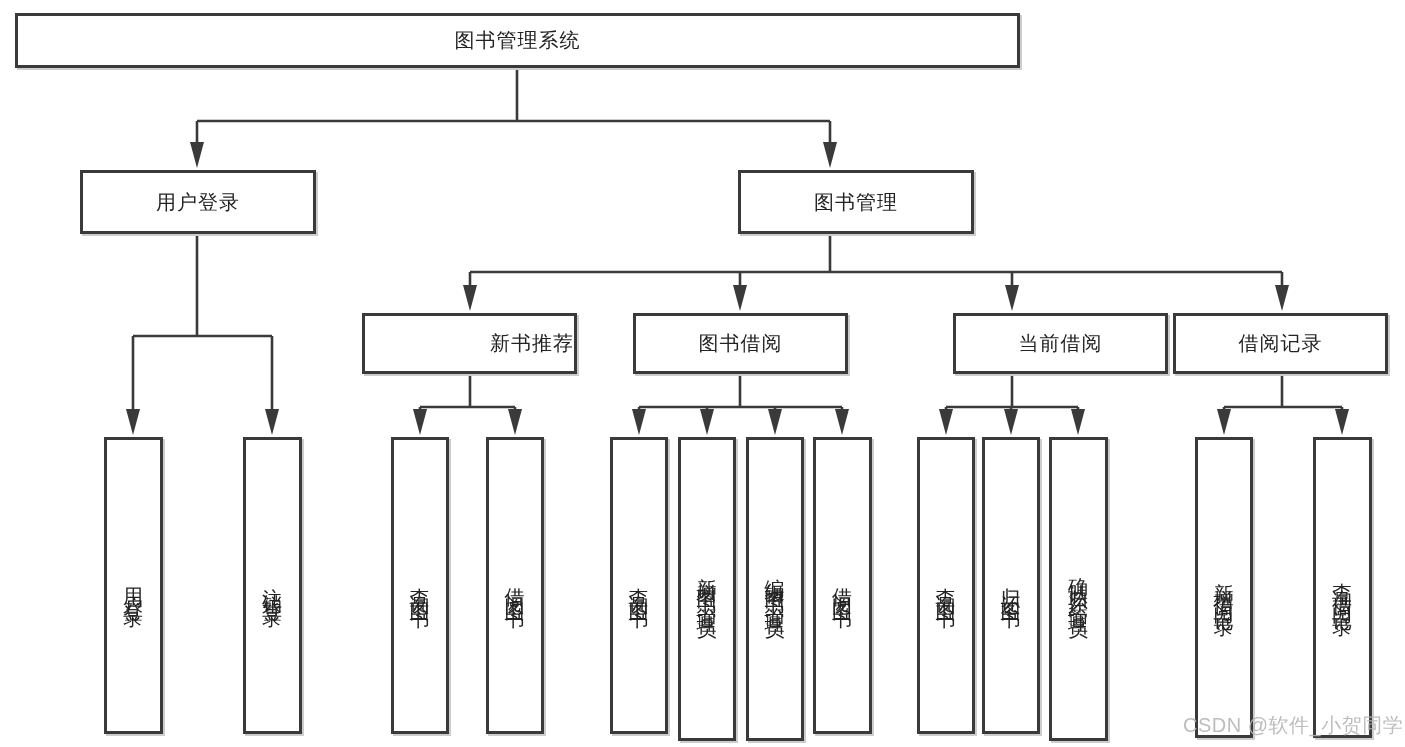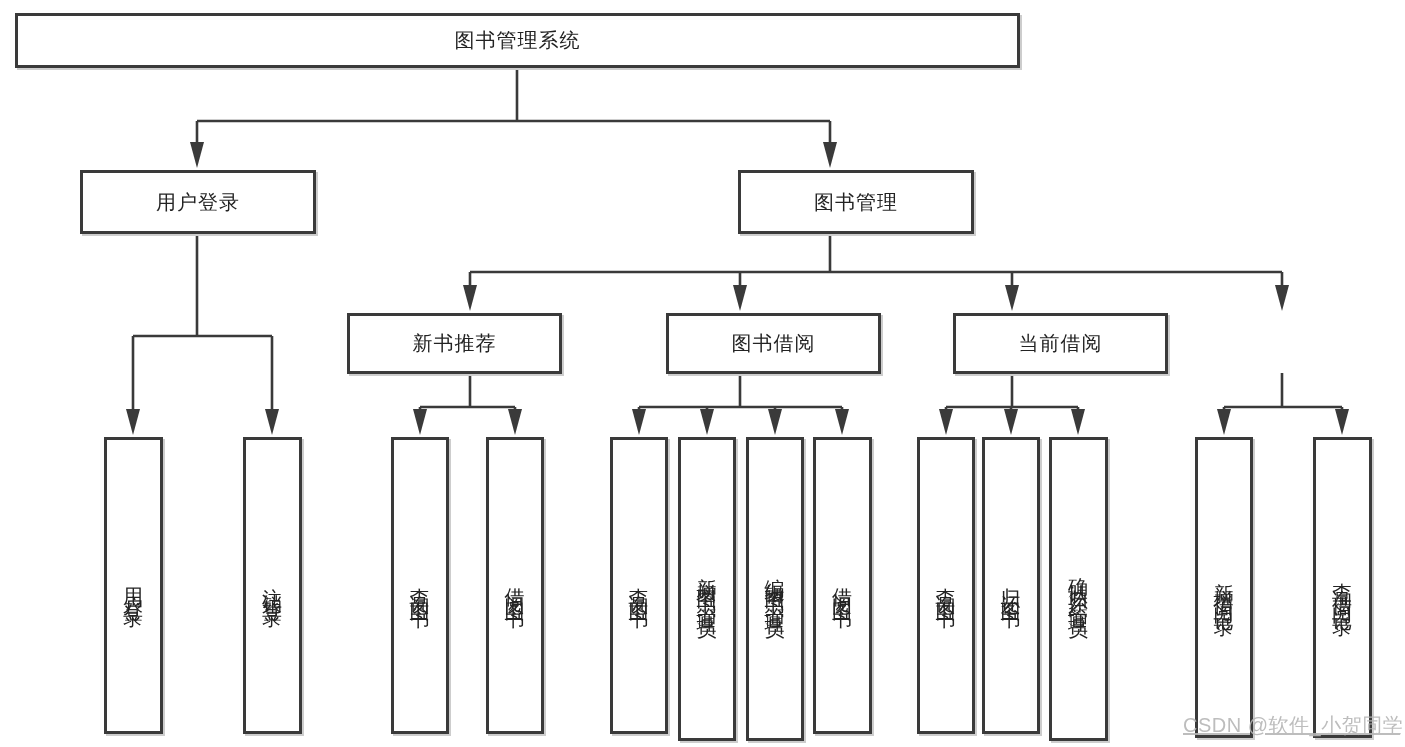--- a/index.html
+++ b/index.html
@@ -38,21 +38,20 @@
     position: absolute;
     z-index: 5;
     left: 1183px;
     top: 712px;
     width: 215px;
     font-size: 20px;
     color: #b6b6b6;
     opacity: 0.9;
     white-space: nowrap;
     letter-spacing: 0.5px;
-    text-decoration: underline;
   }
 </style>
 </head>
 <body>
 
 <div class="stage">
 
   <svg class="wires" width="1405" height="747" viewBox="0 0 1405 747">
     <g stroke="#3a3a3a" stroke-width="2.6" fill="none">
 
@@ -104,28 +103,31 @@
     <span>图书管理系统</span>
   </div>
 
   <div class="node" style="left:80px; top:170px; width:236px; height:64px;">
     <span>用户登录</span>
   </div>
   <div class="node" style="left:712px; top:170px; width:236px; height:64px;margin-left:26px;">
     <span>图书管理</span>
   </div>
 
-  <div class="node" style="left:347px; top:313px; width:215px; height:61px;">
+  <div class="node" style="left:362px; top:313px; width:215px; height:61px;justify-content:flex-end;">
     <span>新书推荐</span>
   </div>
-  <div class="node" style="left:633px; top:313px; width:215px; height:61px;margin-left:33px;">
+  <div class="node" style="left:633px; top:313px; width:215px; height:61px;">
     <span>图书借阅</span>
   </div>
   <div class="node" style="left:953px; top:313px; width:215px; height:61px;">
     <span>当前借阅</span>
+  </div>
+  <div class="node" style="left:1173px; top:313px; width:215px; height:61px;">
+    <span>借阅记录</span>
   </div>
 
   <div class="node vert" style="left:104px; top:437px; width:59px; height:297px;">
     <span>用户登录</span>
   </div>
   <div class="node vert" style="left:243px; top:437px; width:59px; height:297px;">
     <span>注销登录</span>
   </div>
 
   <div class="node vert" style="left:391px; top:437px; width:58px; height:297px;">

